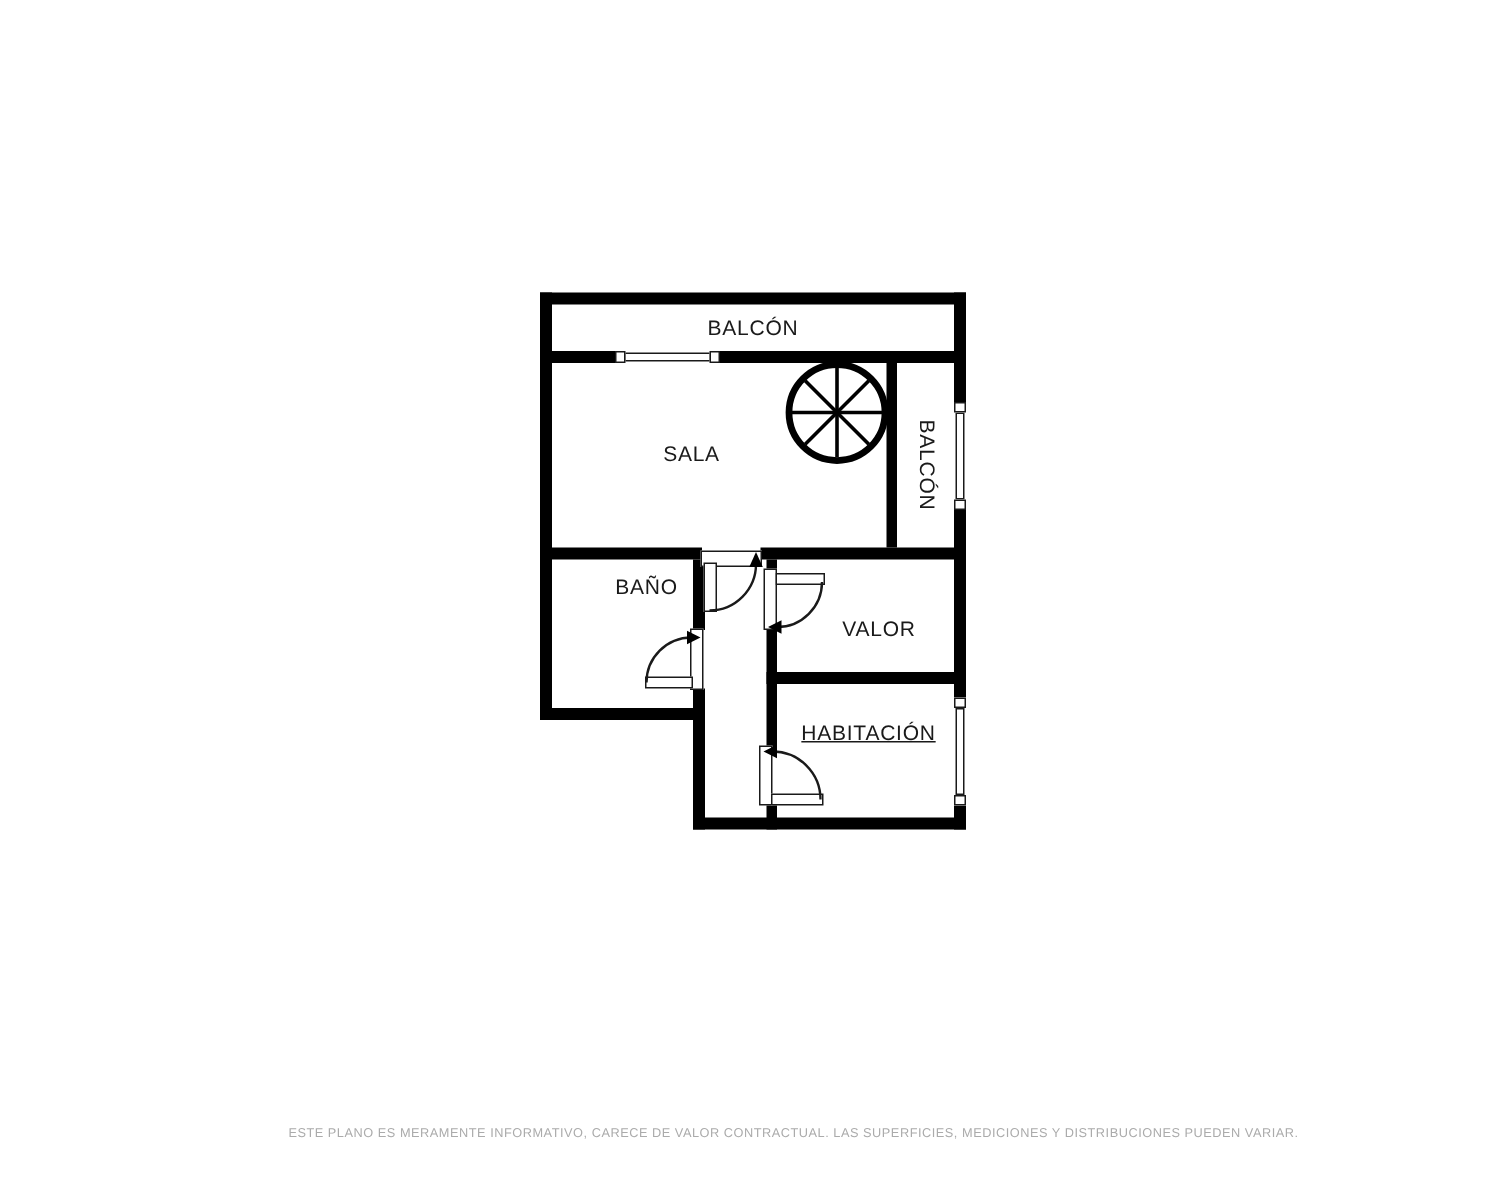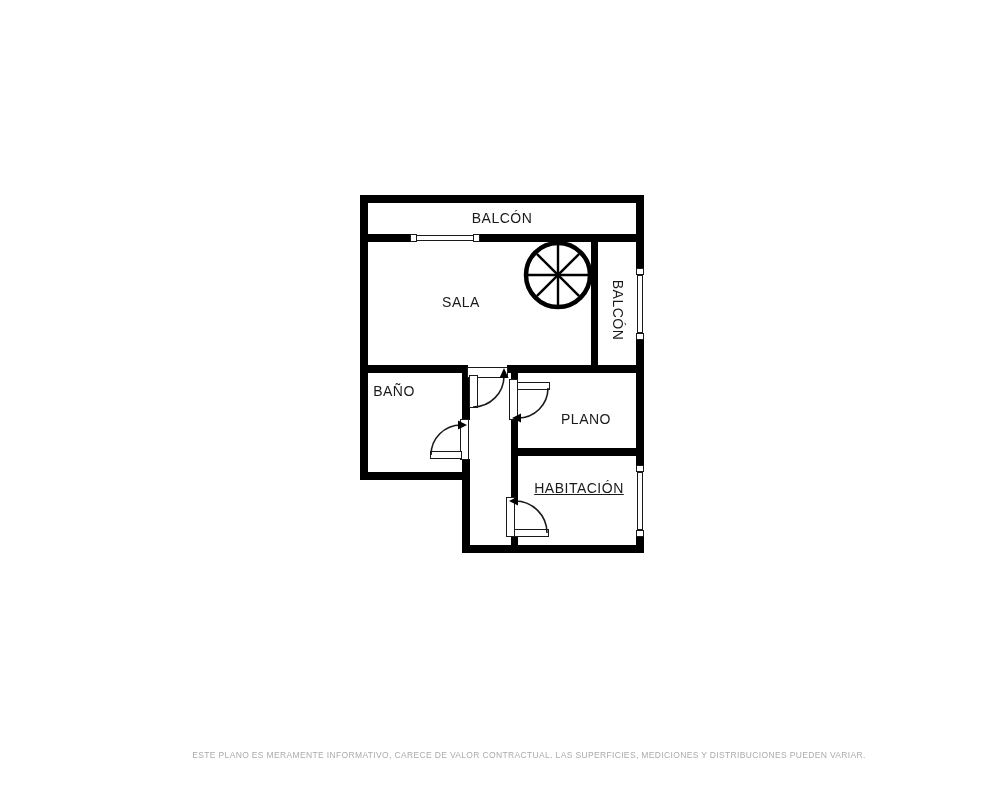--- a/index.html
+++ b/index.html
@@ -96,18 +96,18 @@
     </g>
     <g fill="none" stroke="#1a1a1a" stroke-width="1.6">
       <path d="M 547 533 A 32 32 0 0 0 515 501"></path>
       <polygon points="509,501 518,496.5 518,505.5" fill="#000" stroke="none"></polygon>
     </g>
   </svg>
 
   <div class="room-label" style="left:502px;top:218px;">BALCÓN</div>
   <div class="room-label" style="left:461px;top:302px;text-align:center;">SALA</div>
   <div class="room-label vert" style="left:618px;top:310px;">BALCÓN</div>
-  <div class="room-label" style="left:394px;top:391px;">BAÑO</div>
-  <div class="room-label" style="left:586px;top:419px;">PLANO</div>
+  <div class="room-label" style="left:431px;top:391px;">BAÑO</div>
+  <div class="room-label" style="left:586px;top:419px;">VALOR</div>
   <div class="room-label" style="left:579px;top:488px;text-decoration:underline;">HABITACIÓN</div>
 
   <div class="disclaimer">ESTE PLANO ES MERAMENTE INFORMATIVO, CARECE DE VALOR CONTRACTUAL. LAS SUPERFICIES, MEDICIONES Y DISTRIBUCIONES PUEDEN VARIAR.</div>
 </div>
 
 </body></html>

